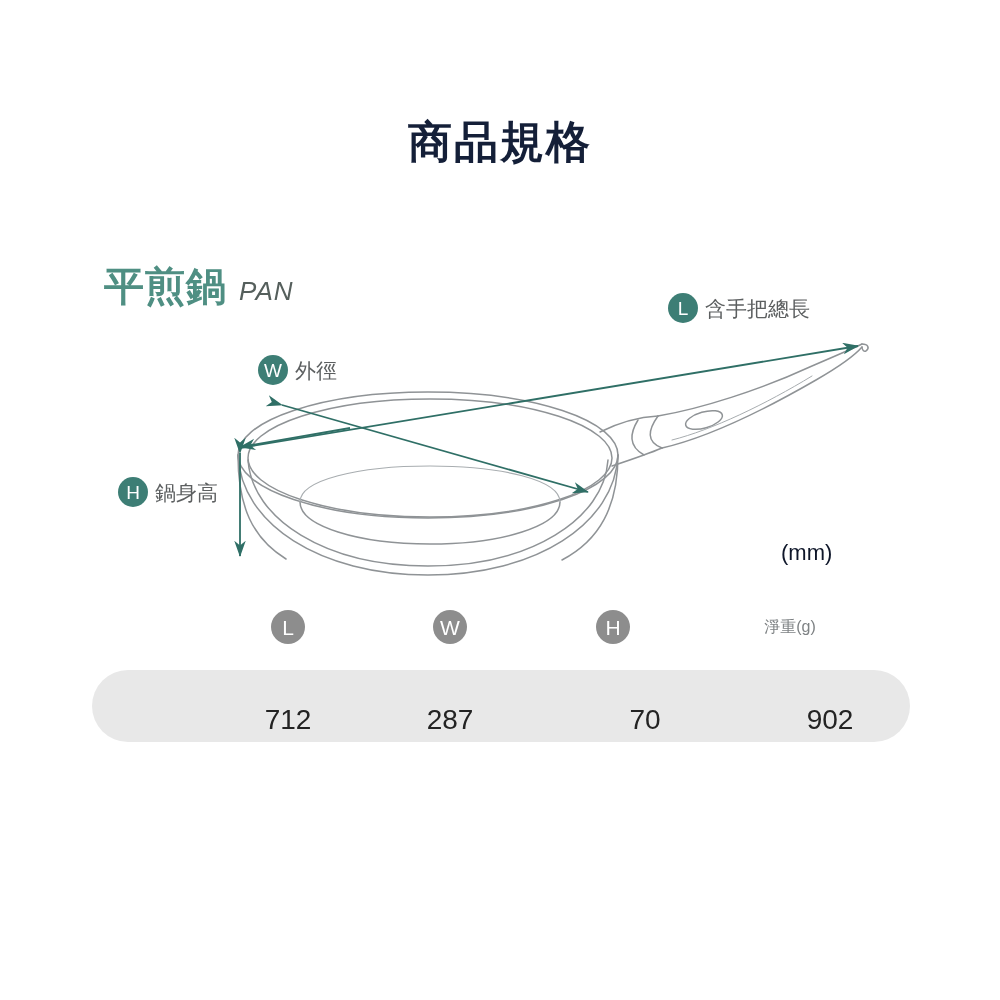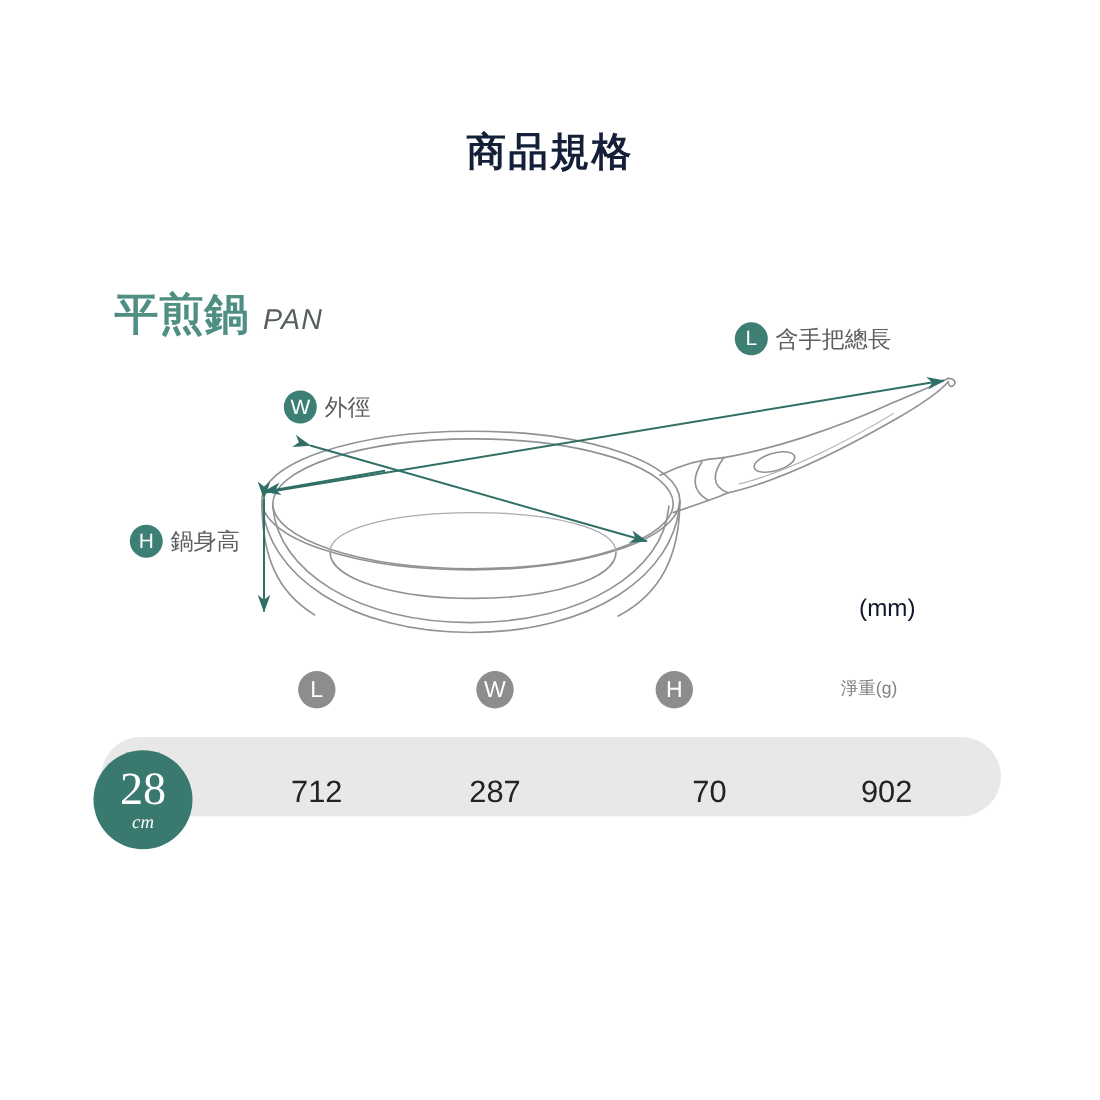--- a/index.html
+++ b/index.html
@@ -22,21 +22,21 @@
     background: #ffffff;
   }
 
   
   .page-title {
     position: absolute;
     left: 0;
     top: 120px;
     width: 1000px;
     text-align: center;
-    font-size: 36px;
+    font-size: 44px;
     font-weight: bold;
     color: #141f38;
     letter-spacing: 2px;
     line-height: 1;
   }
 
   
   .subtitle-row {
     position: absolute;
     left: 104px;
@@ -300,23 +300,19 @@
         <span class="head-badge">H</span>
       </div>
       <div class="head-cell" style="left:700px; width:180px;">
         <span class="head-text">淨重(g)</span>
       </div>
     </div>
 
     <div class="spec-band"></div>
   </div>
 
-  <div class="size-badge">
-    <span class="size-num">28</span>
-    <span class="size-unit">cm</span>
-  </div>
 
   <div class="val-cell" style="left:253px; width:70px;">712</div>
   <div class="val-cell" style="left:415px; width:70px;">287</div>
   <div class="val-cell" style="left:610px; width:70px;">70</div>
-  <div class="val-cell" style="left:716px; width:180px;text-align:center;">902</div>
+  <div class="val-cell" style="left:740px; width:180px;text-align:center;">902</div>
 
 </div>
 
 </body></html>

